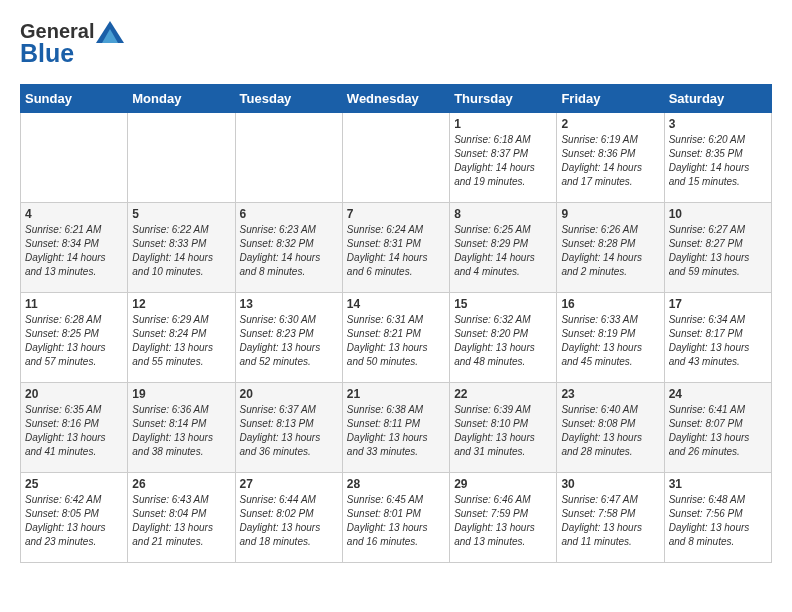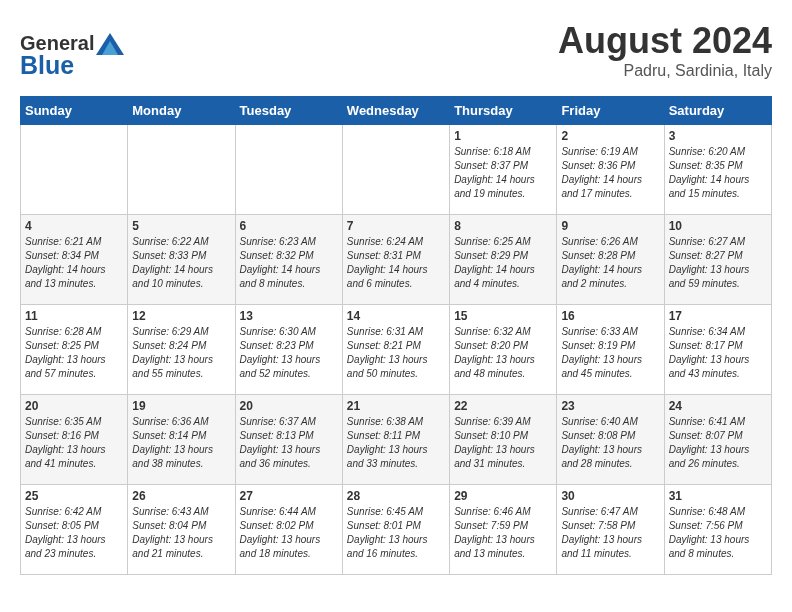--- a/index.html
+++ b/index.html
@@ -82,24 +82,20 @@
       <div style="display:flex; align-items:center;">
         <span style="font-size:20px; font-weight:bold; color:#333;">General</span>
         <svg width="28" height="22" viewBox="0 0 28 22" style="margin-left:2px;">
           <polygon points="0,22 14,0 28,22" fill="#1a5fa8"></polygon>
           <polygon points="6,22 14,8 22,22" fill="#4a9fd4"></polygon>
         </svg>
       </div>
       <span style="font-size:25px; font-weight:bold; color:#1a5fa8; margin-top:-4px;">Blue</span>
     </div>
   </div>
-  <div class="title-area">
-    <div class="month-title">August 2024</div>
-    <div class="location-title">Padru, Sardinia, Italy</div>
-  </div>
 </div>
 
 <table>
   <thead>
     <tr>
     <th>Sunday</th>
         <th>Monday</th>
         <th>Tuesday</th>
         <th>Wednesday</th>
         <th>Thursday</th>

